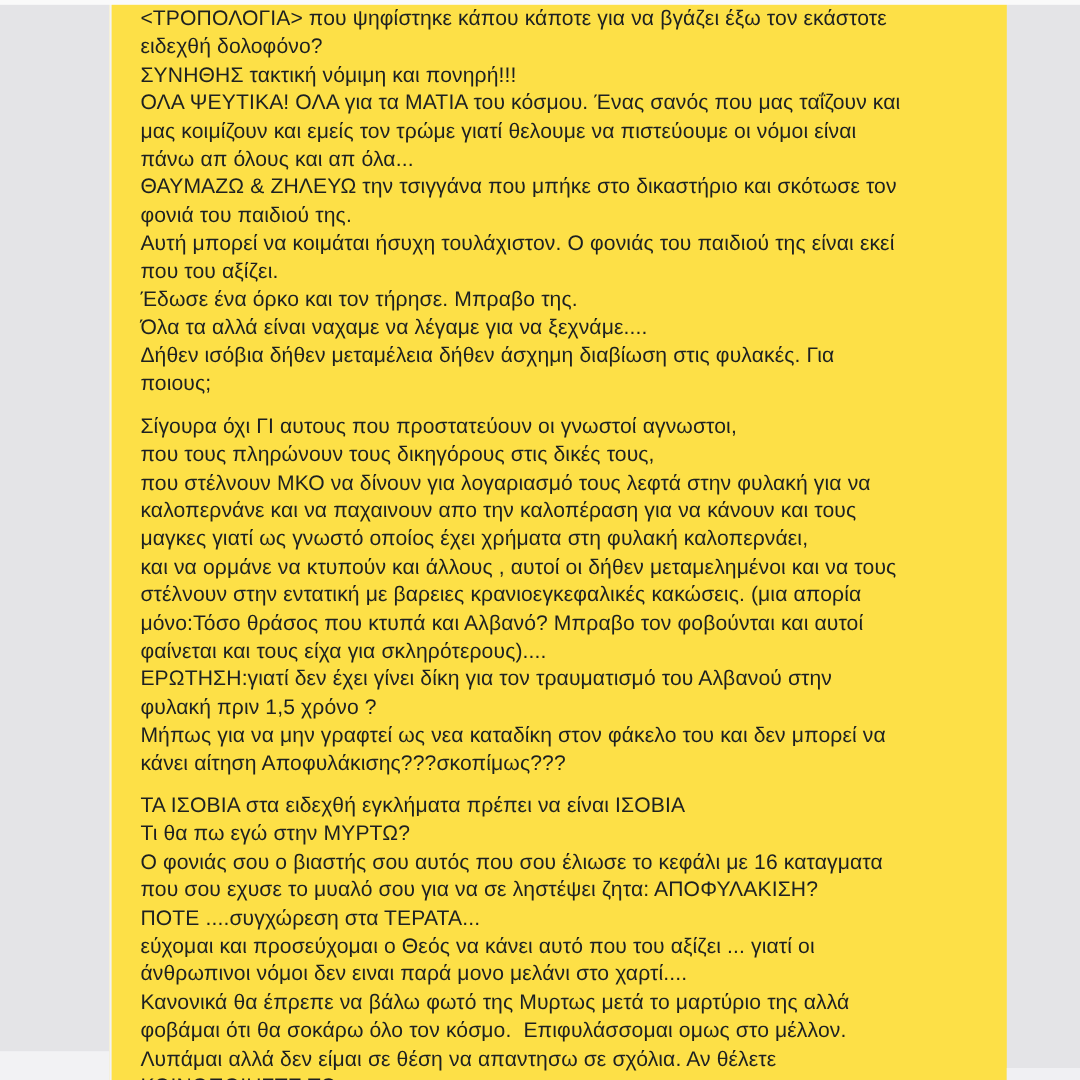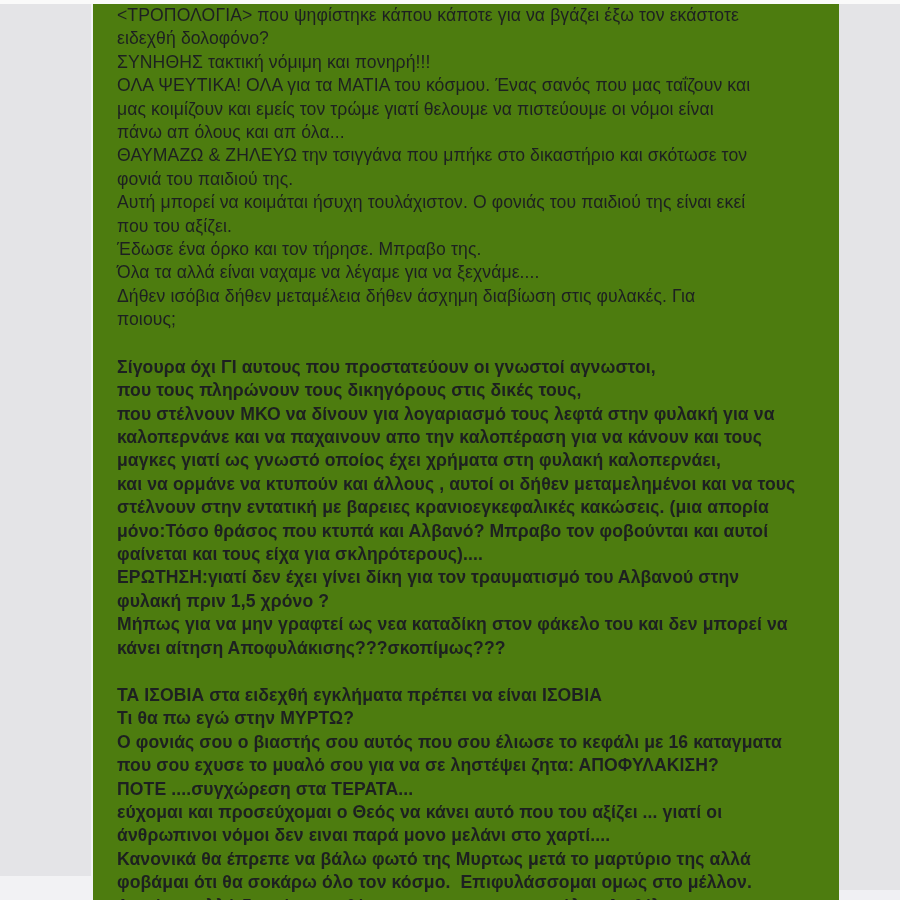--- a/index.html
+++ b/index.html
@@ -20,42 +20,41 @@
   .top-strip {
     position: absolute;
     left: 0; top: 0;
     width: 900px; height: 4px;
     background: #fafafa;
   }
   .panel {
     position: absolute;
     left: 91px; top: 0;
     width: 748px; height: 900px;
-    background: #4d7c0f;
+    background: #fde047;
     border-left: 2px solid #f3f3f5;
     box-sizing: border-box;
   }
   .post-text {
     position: absolute;
     left: 24px;           
     top: 0;
     width: 712px;
     padding-top: 4px;
     color: #1d2021;
     font-size: 17.6px;
     line-height: 23.4px;
     letter-spacing: 0.1px;
     white-space: pre-wrap;
   }
   .post-paragraph {
     margin: 0;
   }
   .post-paragraph + .post-paragraph {
-    margin-top: 24px;
-    font-weight: bold;
+    margin-top: 12px;
   }
   .corner-patch-left {
     position: absolute;
     left: 0; top: 876px;
     width: 91px; height: 24px;
     background: #f2f2f4;
   }
   .corner-patch-right {
     position: absolute;
     left: 839px; top: 890px;

